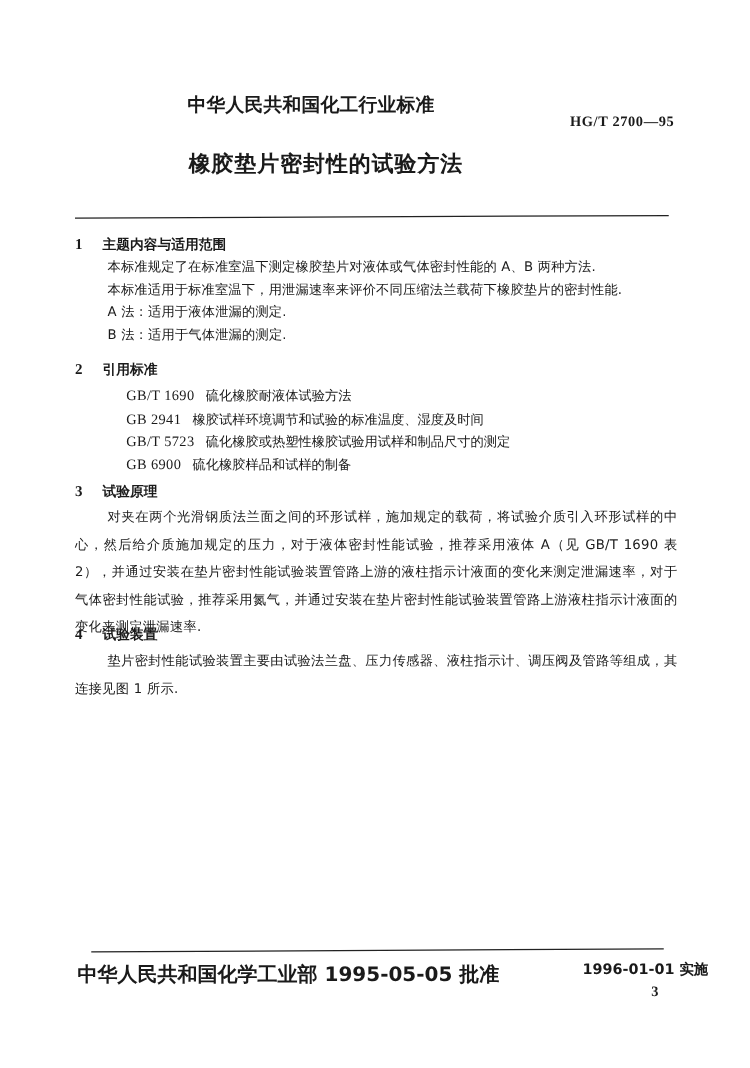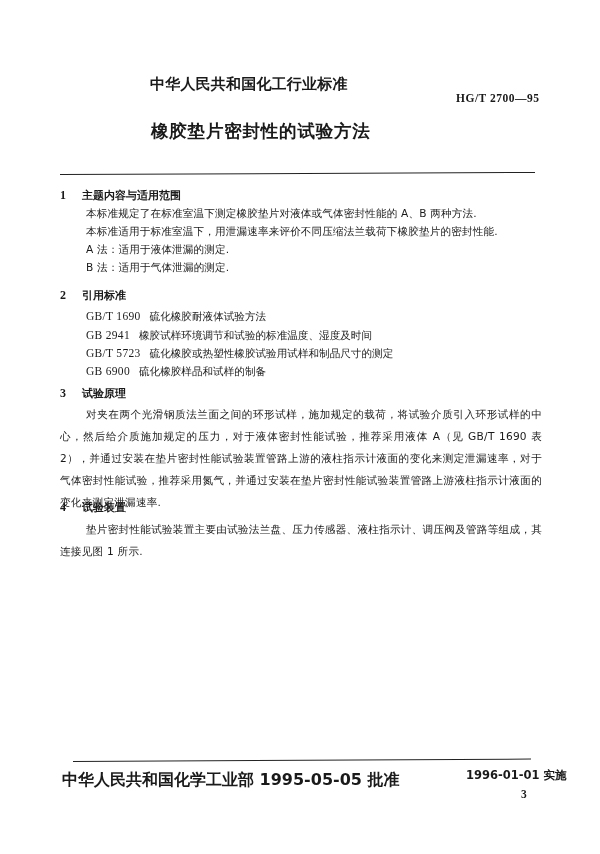--- a/index.html
+++ b/index.html
@@ -12,21 +12,21 @@
   .std-org { left: 150px; top: 75px; font-size: 15px; font-weight: bold; font-family: Liberation Serif, serif; letter-spacing: 0.2px; }
   .std-code { left: 428px; top: 92px; font-size: 11.5px; font-weight: bold; font-family: "Liberation Serif", serif; letter-spacing: 0.5px; margin-left: 28px; }
   .doc-title { left: 127px; top: 119px; font-size: 17.5px; font-weight: bold; font-family: "DejaVu Sans", "Liberation Sans", sans-serif; letter-spacing: 0.8px; margin-left: 24px; }
   .rule { position: absolute; height: 0; border-top: 1.6px solid #222; }
   .rule-top { left: 60px; width: 475px; top: 174px; transform: rotate(-0.25deg); transform-origin: left; }
   .rule-bottom { left: 73px; width: 458px; top: 761px; transform: rotate(-0.3deg); transform-origin: left; }
   .sec-head { font-size: 11px; font-weight: bold; font-family: "DejaVu Sans", "Liberation Sans", sans-serif; }
   .sec-head .num { display: inline-block; width: 22px; font-family: "Liberation Serif", serif; font-size: 12px; }
   .body-line { font-size: 10.6px; font-family: "DejaVu Sans", "Liberation Sans", sans-serif; letter-spacing: 0.15px; }
   .ref-line { font-size: 10.6px; font-family: "DejaVu Sans", "Liberation Sans", sans-serif; }
-  .ref-line .code { font-family: "Liberation Serif", serif; font-size: 11.5px; margin-right: 9px; letter-spacing: 0.3px; }
+  .ref-line .code { font-family: "Liberation Serif", serif; font-size: 11.5px; margin-right: 9px; letter-spacing: 0.3px; margin-left: 15px; }
   .para { position: absolute; left: 60px; width: 482px; font-size: 10.6px; line-height: 22px; font-family: "DejaVu Sans", "Liberation Sans", sans-serif; text-align: justify; text-indent: 26px; letter-spacing: 0.25px; }
   .footer-left { left: 62px; top: 770px; font-size: 16px; font-weight: bold; font-family: "DejaVu Sans", "Liberation Sans", sans-serif; }
   .footer-right { left: 466px; top: 768px; font-size: 11.5px; font-weight: bold; font-family: "DejaVu Sans", "Liberation Sans", sans-serif; }
   .page-num { left: 521px; top: 788px; font-size: 11.5px; font-weight: bold; font-family: "Liberation Serif", serif; }
 </style>
 </head>
 <body>
 
 <div>
 

